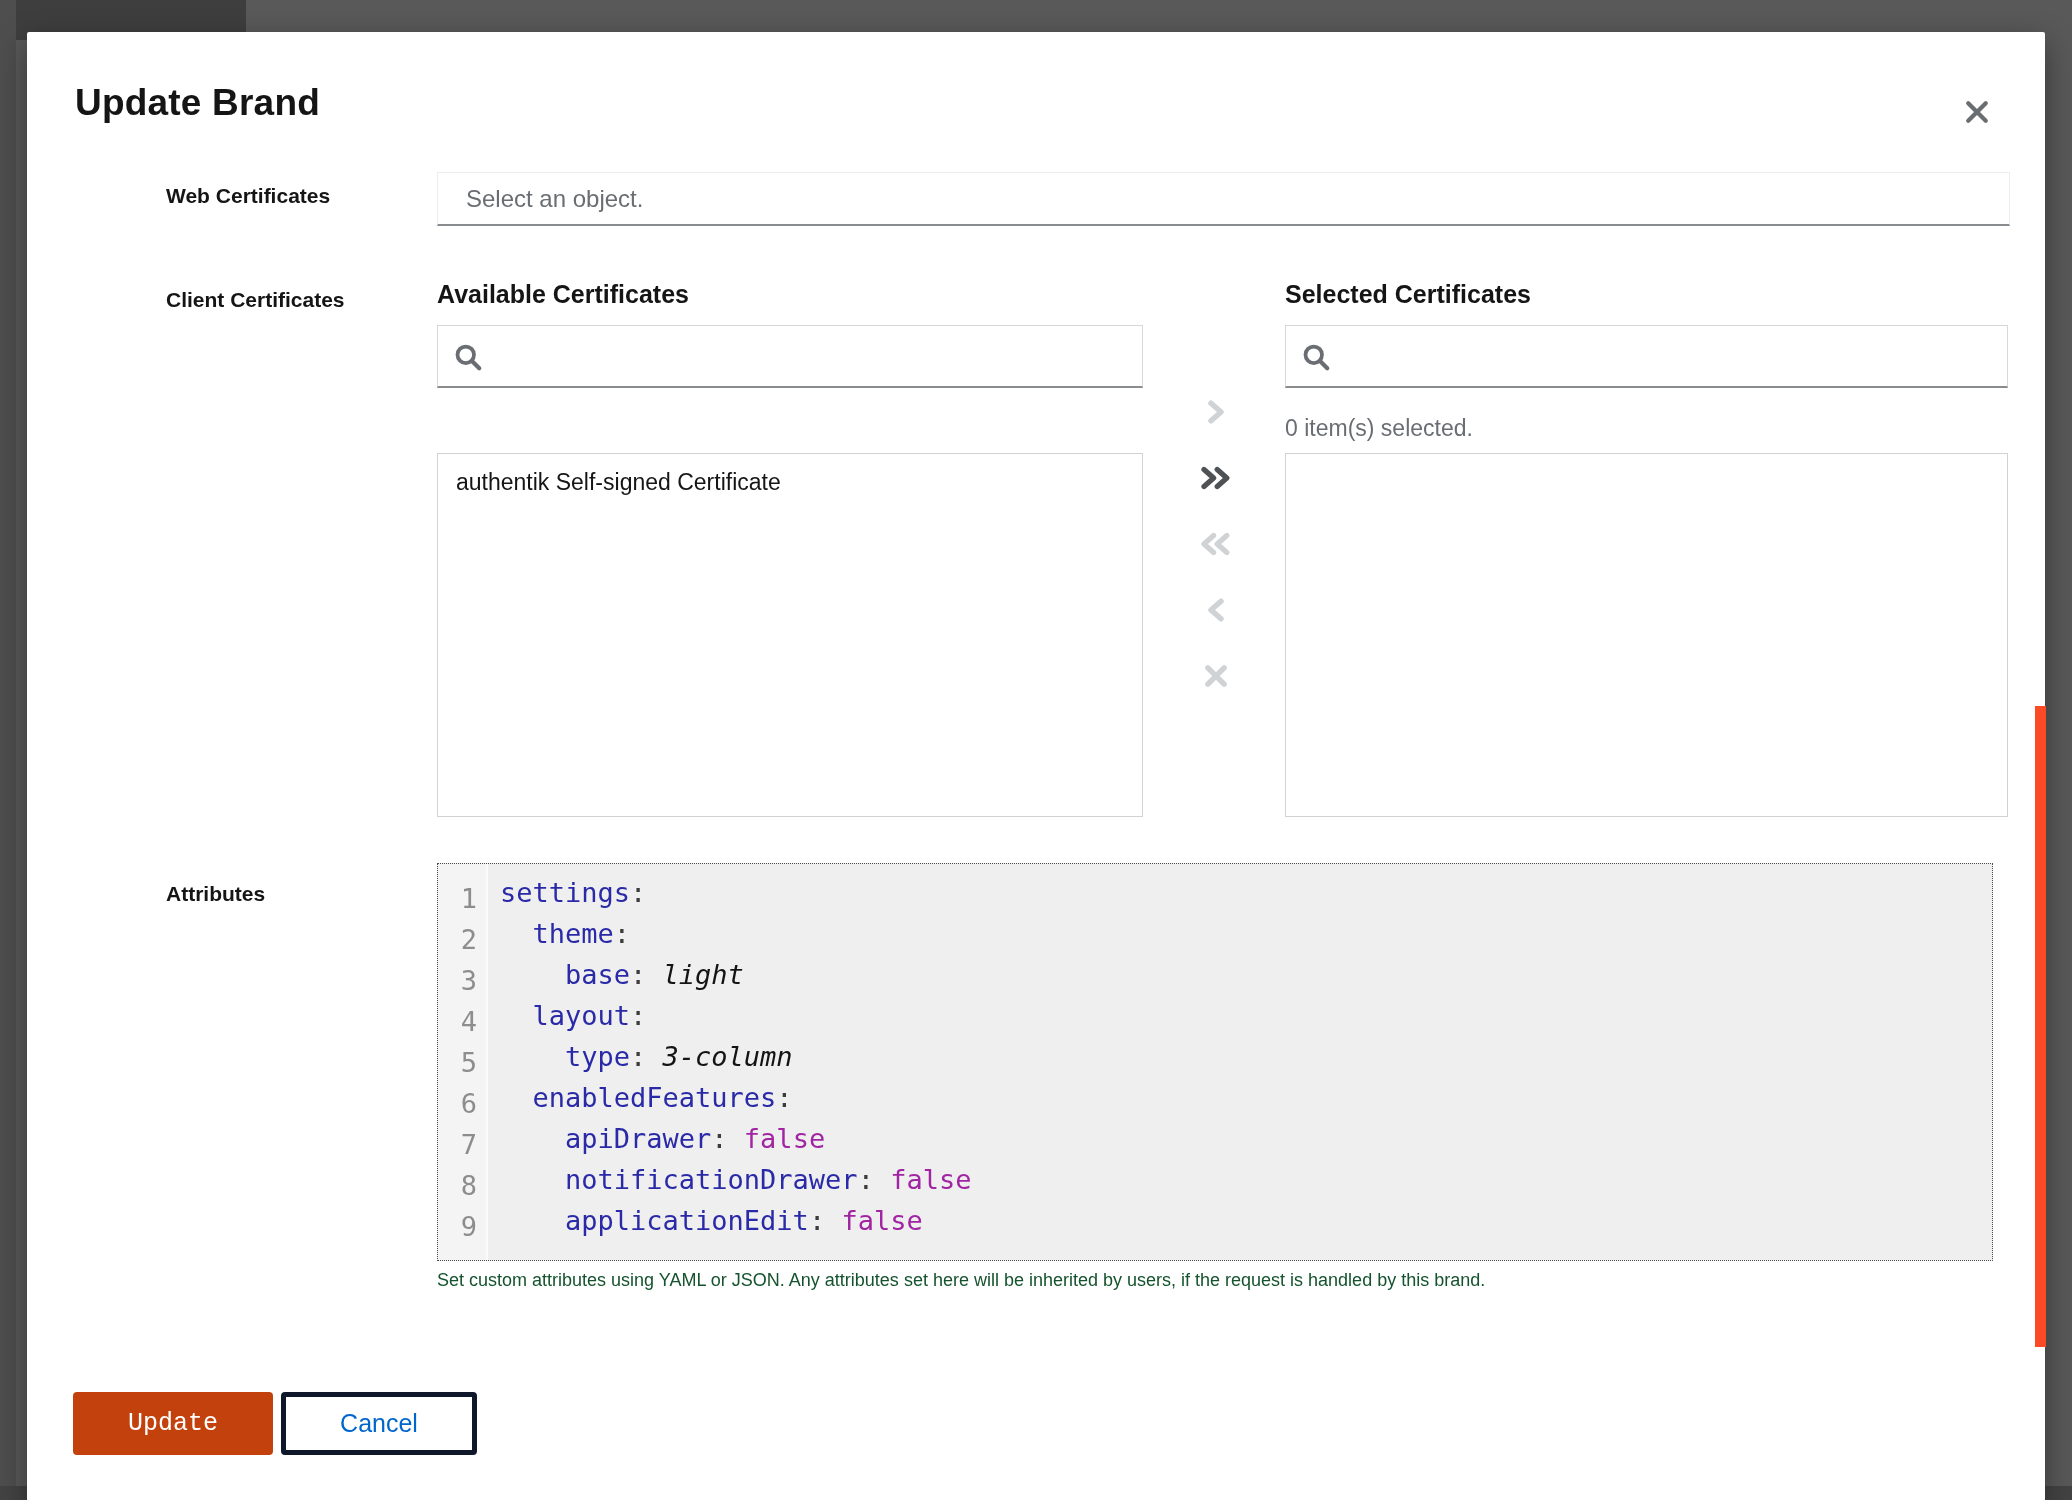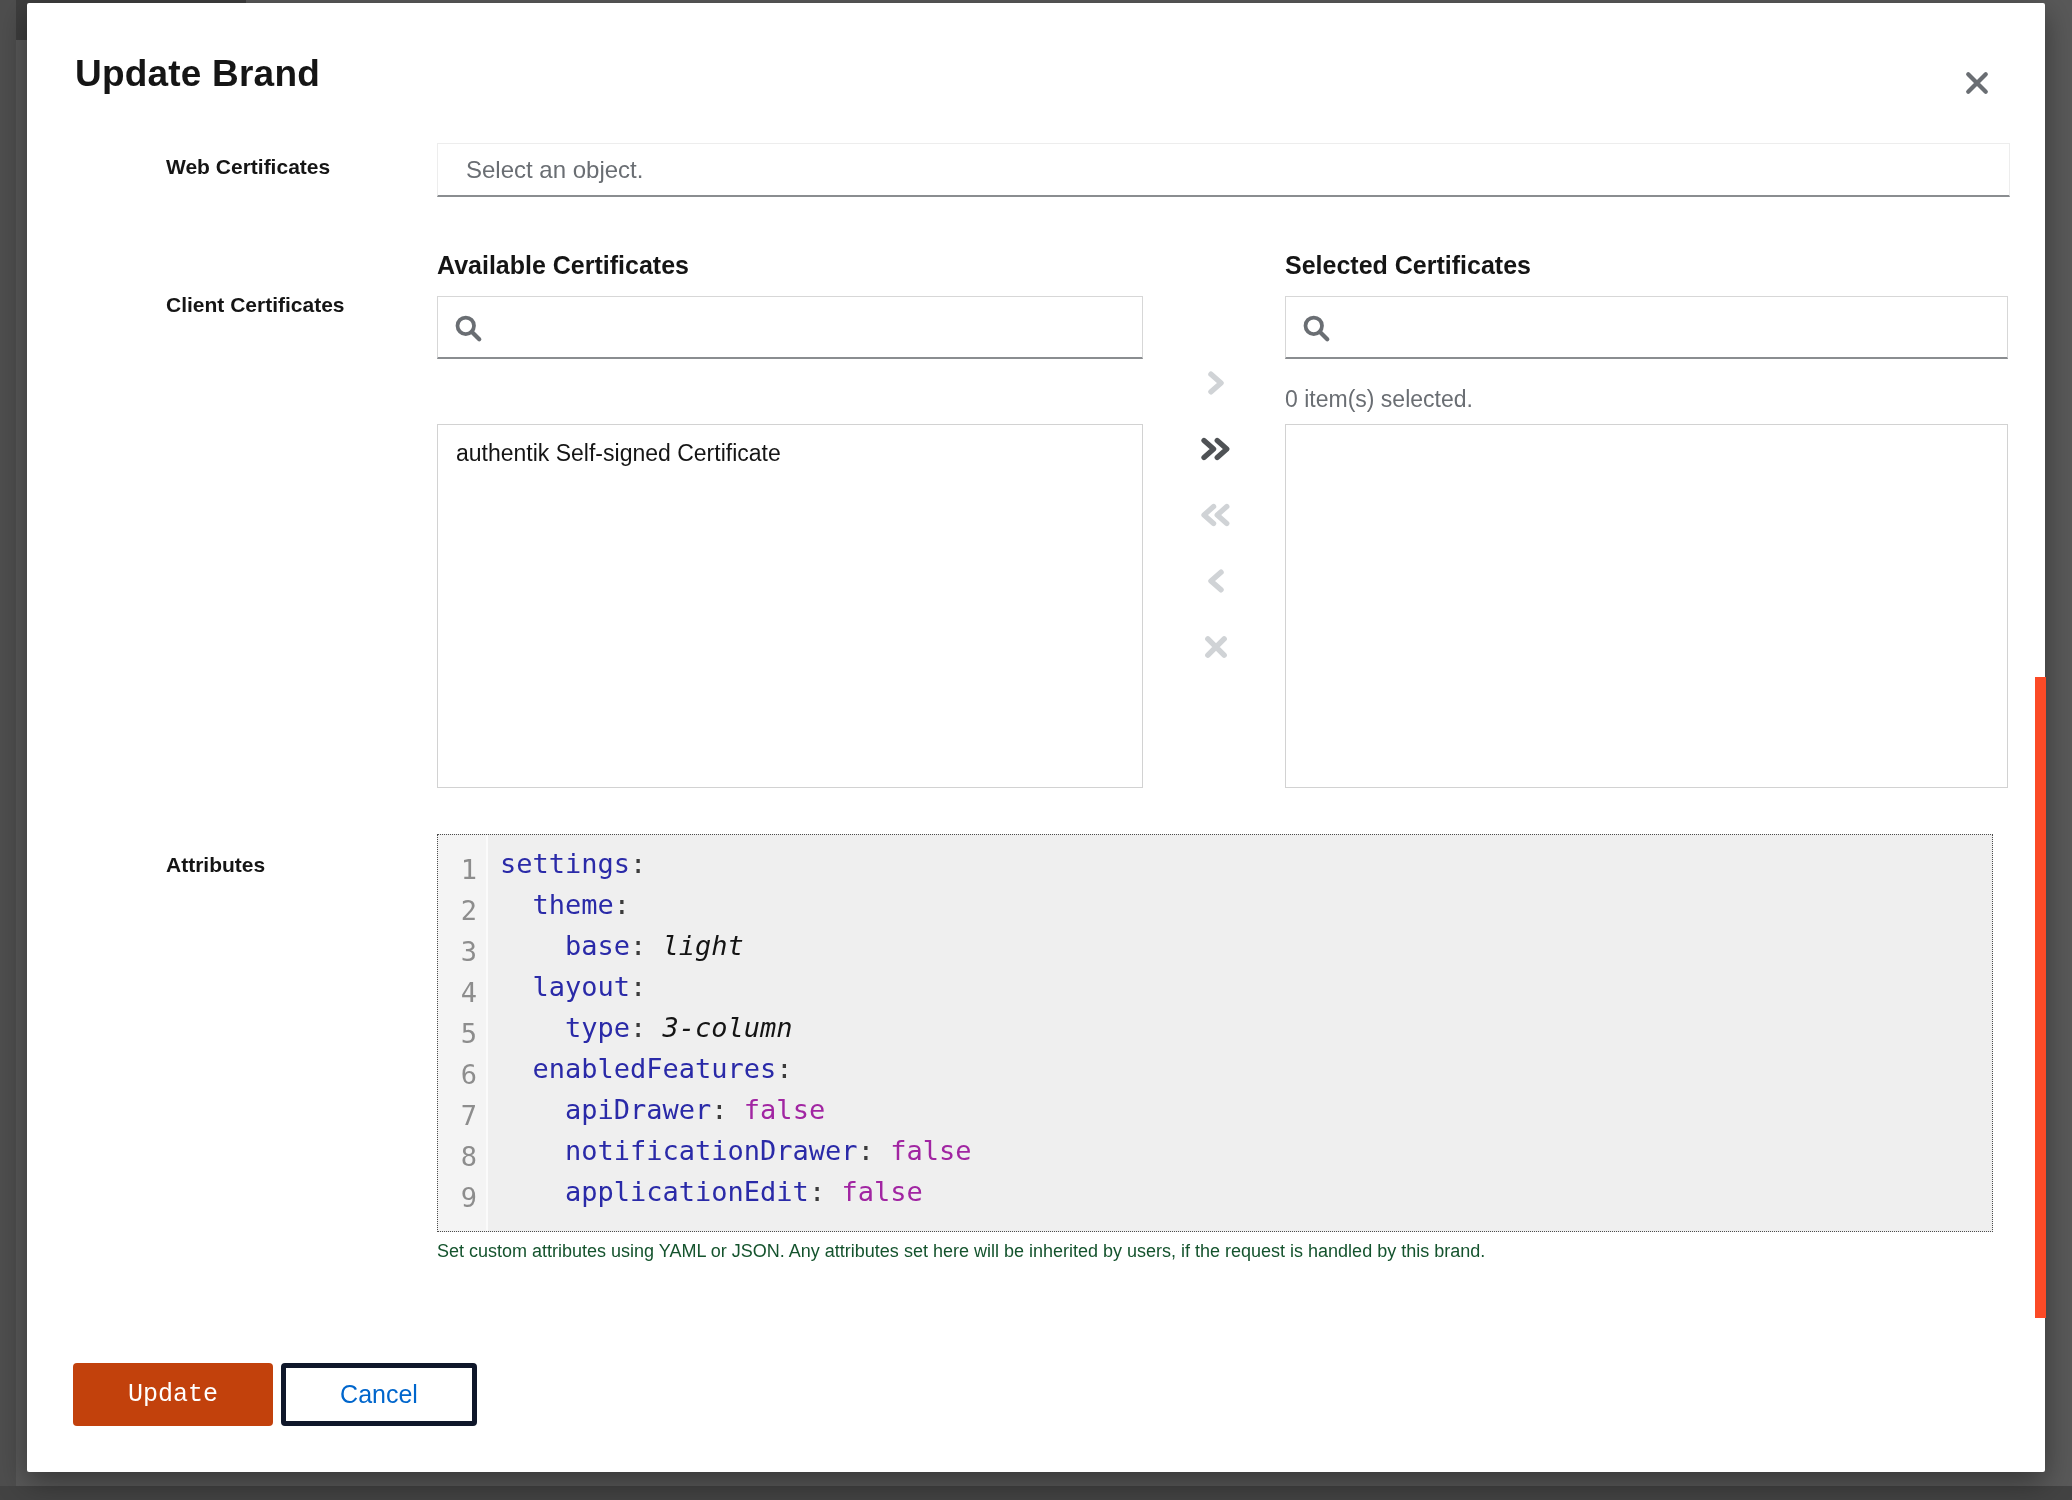--- a/index.html
+++ b/index.html
@@ -8,21 +8,21 @@
     font-family: "Liberation Sans", sans-serif;
     background: #595959;
     position: relative;
     overflow: hidden;
   }
   .backdrop-top    { position:absolute; left:0; top:0; width:246px; height:40px; background:#3e3e3e; }
   .backdrop-left   { position:absolute; left:0; top:0; width:16px; height:1500px; background:#4e4e4e; }
   .backdrop-bottom { position:absolute; left:0; top:1486px; width:2072px; height:14px; background:#434343; }
 
   .modal {
-    position: absolute; left: 27px; top: 3px;
+    position: absolute; left: 27px; top: 32px;
     width: 2018px; height: 1469px;
     background: #ffffff;
     border-radius: 2px;
     box-shadow: 0 10px 30px rgba(0,0,0,0.4);
   }
 
   .modal-title {
     position: absolute; left: 48px; top: 50px;
     font-size: 37px; font-weight: 600; color: #151515;
     letter-spacing: 0.2px;
@@ -179,21 +179,21 @@
 
   <button class="close-btn" aria-label="Close">
     <svg width="30" height="30" viewBox="0 0 24 24">
       <path d="M5 5 L19 19 M19 5 L5 19" stroke="currentColor" stroke-width="3.4" stroke-linecap="round" fill="none"></path>
     </svg>
   </button>
 
   <label class="form-label" style="top:152px;">Web Certificates</label>
   <input class="webcert-input" type="text" placeholder="Select an object." style="">
 
-  <label class="form-label" style="top:256px;margin-top:34px;">Client Certificates</label>
+  <label class="form-label" style="top:256px;">Client Certificates</label>
 
   <div class="dl-heading" style="left:410px;">Available Certificates</div>
   <div class="dl-heading" style="left:1258px;">Selected Certificates</div>
 
   <div class="search-wrap left">
     <span class="search-icon">
       <svg width="30" height="30" viewBox="0 0 24 24">
         <circle cx="10.2" cy="10.2" r="6.6" fill="none" stroke="currentColor" stroke-width="3"></circle>
         <path d="M15.2 15.2 L21 21" stroke="currentColor" stroke-width="3.4" stroke-linecap="round"></path>
       </svg>

